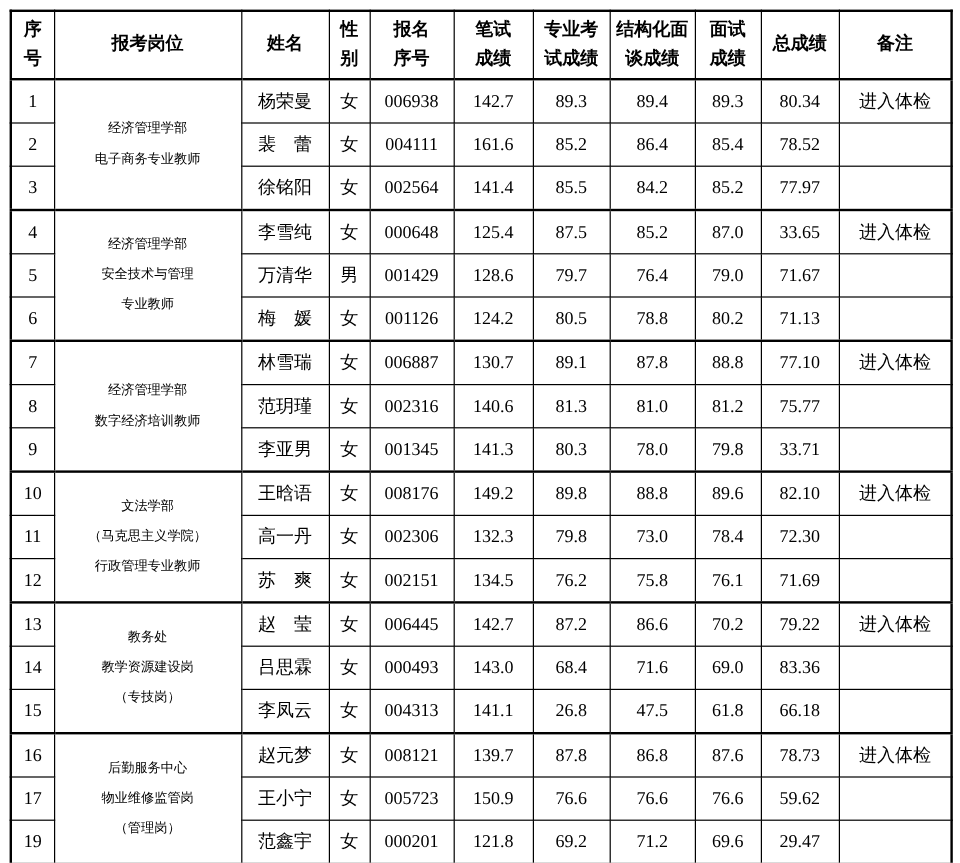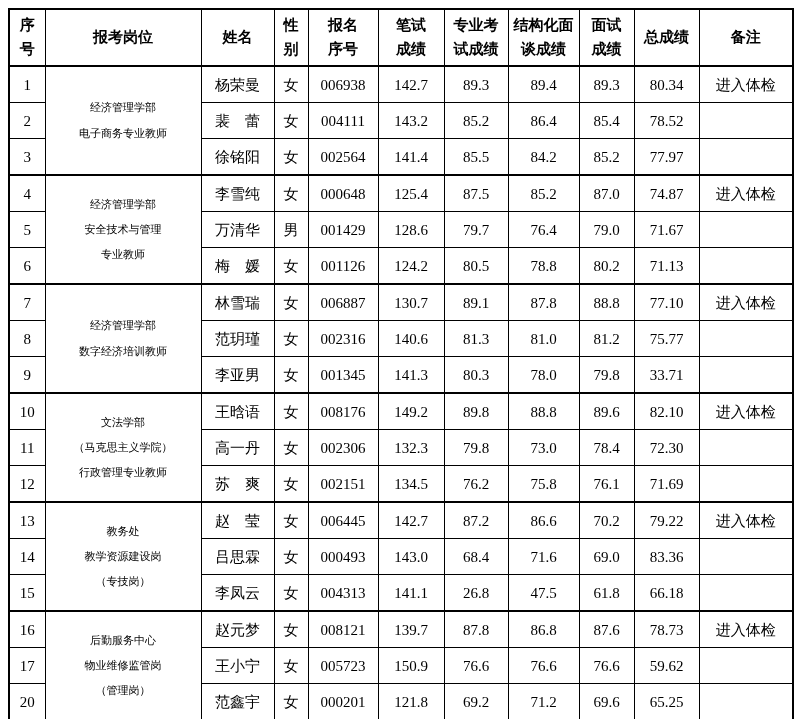--- a/index.html
+++ b/index.html
@@ -106,21 +106,21 @@
           <td class="num">89.4</td>
           <td class="num">89.3</td>
           <td class="num">80.34</td>
           <td>进入体检</td>
         </tr>
         <tr>
           <td>2</td>
           <td>裴　蕾</td>
           <td>女</td>
           <td class="num">004111</td>
-          <td class="num">143.2</td>
+          <td class="num">161.6</td>
           <td class="num">85.2</td>
           <td class="num">86.4</td>
           <td class="num">85.4</td>
           <td class="num">78.52</td>
           <td></td>
         </tr>
         <tr>
           <td>3</td>
           <td>徐铭阳</td>
           <td>女</td>
@@ -137,21 +137,21 @@
           <td class="pos" rowspan="3">经济管理学部
 安全技术与管理
 专业教师</td>
           <td>李雪纯</td>
           <td>女</td>
           <td class="num">000648</td>
           <td class="num">125.4</td>
           <td class="num">87.5</td>
           <td class="num">85.2</td>
           <td class="num">87.0</td>
-          <td class="num">74.87</td>
+          <td class="num">33.65</td>
           <td>进入体检</td>
         </tr>
         <tr>
           <td>5</td>
           <td>万清华</td>
           <td>男</td>
           <td class="num">001429</td>
           <td class="num">128.6</td>
           <td class="num">79.7</td>
           <td class="num">76.4</td>
@@ -308,26 +308,26 @@
           <td>女</td>
           <td class="num">005723</td>
           <td class="num">150.9</td>
           <td class="num">76.6</td>
           <td class="num">76.6</td>
           <td class="num">76.6</td>
           <td class="num">59.62</td>
           <td></td>
         </tr>
         <tr>
-          <td>20</td>
+          <td>19</td>
           <td>范鑫宇</td>
           <td>女</td>
           <td class="num">000201</td>
           <td class="num">121.8</td>
           <td class="num">69.2</td>
           <td class="num">71.2</td>
           <td class="num">69.6</td>
-          <td class="num">65.25</td>
+          <td class="num">29.47</td>
           <td></td>
         </tr>
       </tbody>
   </table>
 </div>
 
 </body></html>

